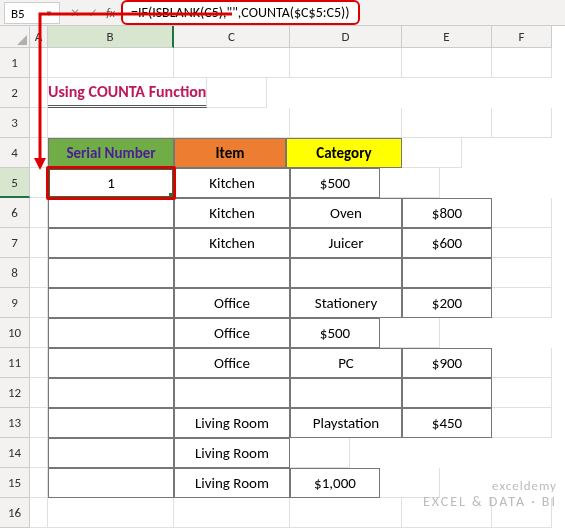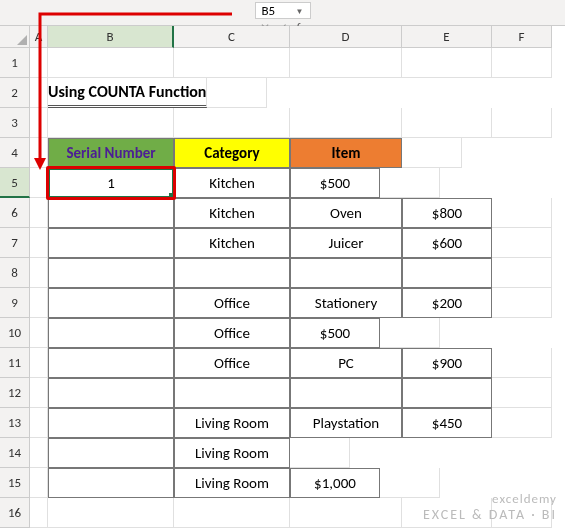--- a/index.html
+++ b/index.html
@@ -1,19 +1,19 @@
 <!DOCTYPE html>
 <html><head>
 <meta charset="utf-8">
 <style>
 * { box-sizing: border-box; margin: 0; padding: 0; }
 body { font-family: Calibri, Arial, sans-serif; font-size: 14px; background: #fff; width: 565px; height: 529px; overflow: hidden; position: relative; }
 
 
-.formulabar { display: flex; align-items: center; height: 26px; background: #f3f2f1; border-bottom: 1px solid #ccc; flex-direction: column; }
+.formulabar { display: flex; height: 26px; background: #f3f2f1; border-bottom: 1px solid #ccc; }
 .namebox { width: 56px; height: 22px; background: #fff; border: 1px solid #ccc; margin: 2px 4px; display: flex; align-items: center; padding: 0 6px; font-size: 13px; }
 .namebox-dd { color: #666; font-size: 8px; margin-left: auto; }
 .fb-icons { display: flex; align-items: center; gap: 8px; padding: 0 6px; color: #999; }
 .fb-icons span { font-size: 12px; cursor: default; }
 .fx { font-style: italic; color: #555; font-size: 13px; }
 .formula-box { flex: 1; display: flex; align-items: center; }
 .formula-highlight { border: 2px solid #d00; border-radius: 6px; padding: 2px 8px; background: #fff; font-size: 14px; font-family: Calibri, Arial, sans-serif; }
 
 
 .grid { position: relative; }
@@ -26,39 +26,39 @@
 .rowhdr.sel { background: #d8e6d0; border-bottom: 2px solid #217346; }
 .colhdr.sel { background: #d8e6d0; border-right: 2px solid #217346; }
 .cell { border-right: 1px solid #e0e0e0; border-bottom: 1px solid #e0e0e0; display: flex; align-items: center; justify-content: center; font-size: 15px; background: #fff; }
 .cA { width: 18px; }
 .cB { width: 126px; }
 .cC { width: 116px; }
 .cD { width: 112px; }
 .cE { width: 90px; }
 .cF { width: 60px; }
 
-.title { font-weight: bold; font-size: 16px; color: #000000; border-bottom: 3px double #555; justify-content: center; }
+.title { font-weight: bold; font-size: 16px; color: #be185d; border-bottom: 3px double #555; justify-content: center; }
 .title-wrap { display: flex; align-items: center; justify-content: center; width: 100%; height: 100%; }
 
 .th { font-weight: bold; border: 1px solid #777 !important; }
 .th-green { background: #70ad47; color: #4c1d95; }
 .th-yellow { background: #ffff00; }
 .th-orange { background: #ed7d31; }
 .td { border: 1px solid #777 !important; }
 
 
 .sel-cell { position: absolute; border: 3px solid #d00; border-radius: 2px; pointer-events: none; z-index: 10; }
 .sel-native { position: absolute; border: 2px solid #217346; pointer-events: none; z-index: 9; background: transparent; }
 .sel-native:after { content: ""; position: absolute; right: -3px; bottom: -3px; width: 6px; height: 6px; background: #217346; }
 
 
 .arrow-path { position: absolute; z-index: 20; pointer-events: none; }
 
 
-.wm { position: absolute; right: 8px; bottom: 6px; font-size: 13px; color: #bbb; text-align: right; letter-spacing: 1px; }
+.wm { position: absolute; right: 8px; bottom: 19px; font-size: 13px; color: #bbb; text-align: right; letter-spacing: 1px; }
 .wm small { font-size: 14px; letter-spacing: 2px; display: block; }
 </style>
 </head>
 <body>
 
 <div class="formulabar">
   <div class="namebox">
     <span>B5</span>
     <span class="namebox-dd">▼</span>
   </div>
@@ -110,22 +110,22 @@
       <div class="cell cB"></div>
       <div class="cell cC"></div>
       <div class="cell cD"></div>
       <div class="cell cE"></div>
       <div class="cell cF"></div>
   </div>
   <div class="row">
     <div class="rowhdr">4</div>
     <div class="cell cA"></div>
     <div class="cell cB th th-green">Serial Number</div>
+    <div class="cell cD th th-orange">Item</div>
     <div class="cell cC th th-yellow">Category</div>
-    <div class="cell cD th th-orange">Item</div>
     <div class="cell cF"></div>
   </div>
 
   <div class="row">
     <div class="rowhdr sel">5</div>
     <div class="cell cA"></div>
     <div class="cell cB td">1</div>
     <div class="cell cC td">Kitchen</div>
     <div class="cell cE td">$500</div>
     <div class="cell cF"></div>

